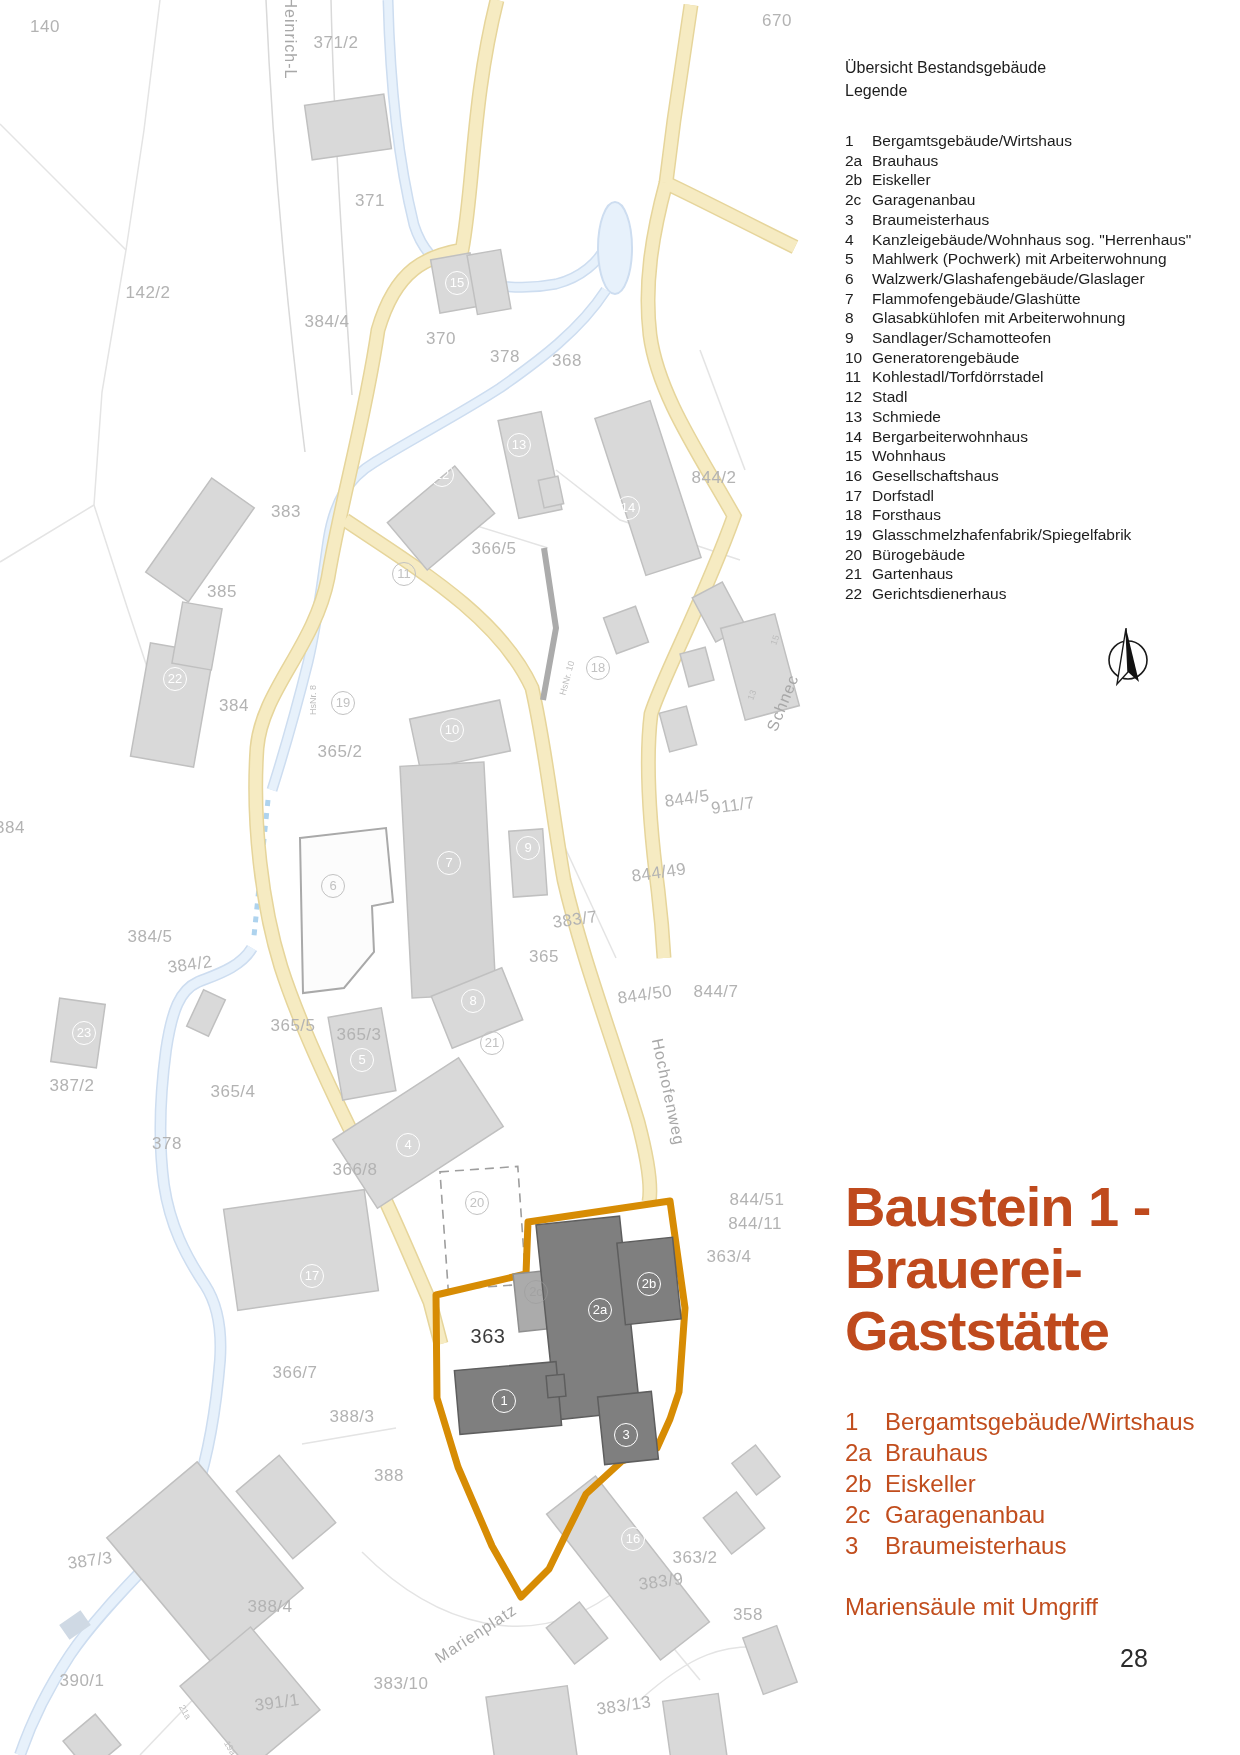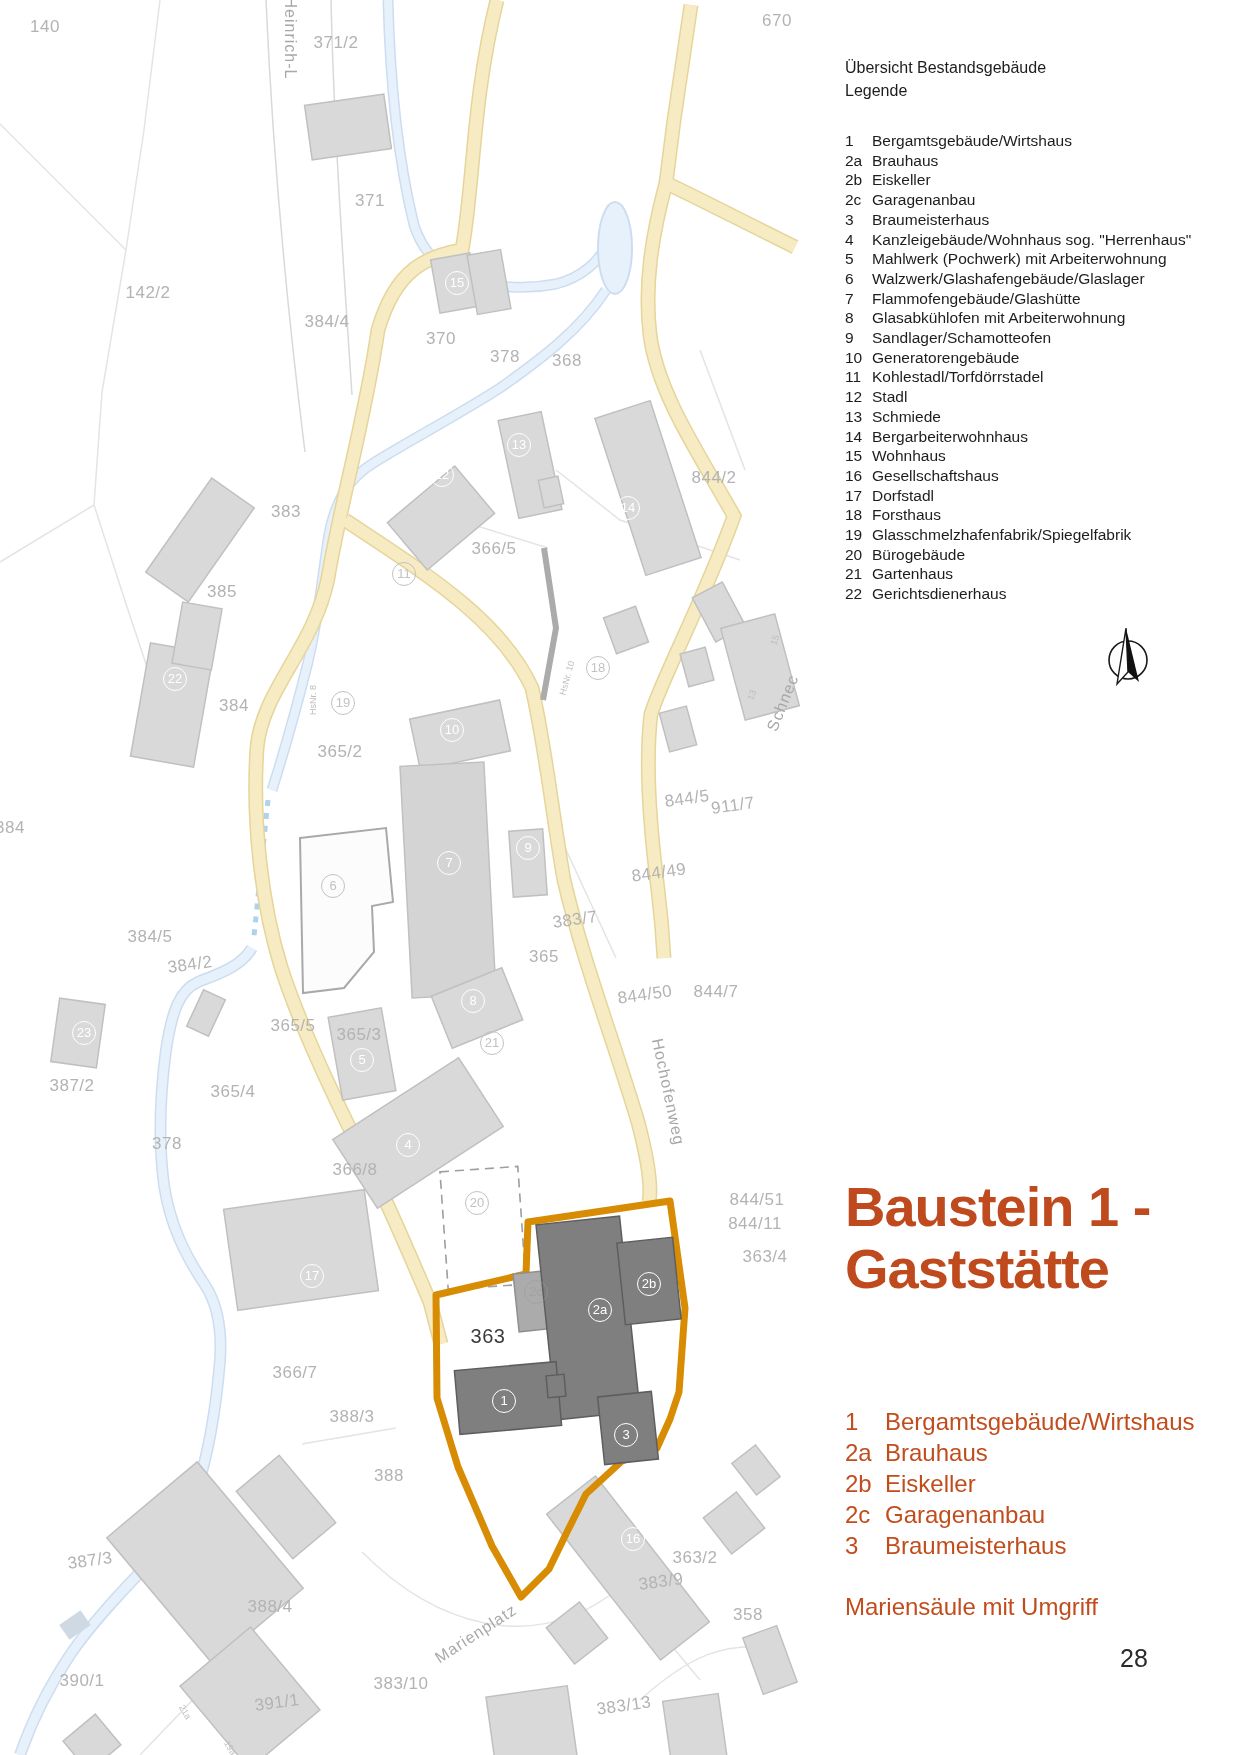--- a/index.html
+++ b/index.html
@@ -175,21 +175,21 @@
       <span class="map-parcel" style="left: 716px; top: 978px; transform: translate(-50%, -50%); margin-top: 14px;">844/7</span>
       <span class="map-parcel" style="left: 645px; top: 995px; transform: translate(-50%, -50%) rotate(-8deg);">844/50</span>
       <span class="map-parcel" style="left: 293px; top: 1026px; transform: translate(-50%, -50%);">365/5</span>
       <span class="map-parcel" style="left: 359px; top: 1035px; transform: translate(-50%, -50%);">365/3</span>
       <span class="map-parcel" style="left: 233px; top: 1092px; transform: translate(-50%, -50%);">365/4</span>
       <span class="map-parcel" style="left: 72px; top: 1086px; transform: translate(-50%, -50%);">387/2</span>
       <span class="map-parcel" style="left: 167px; top: 1144px; transform: translate(-50%, -50%);">378</span>
       <span class="map-parcel" style="left: 355px; top: 1170px; transform: translate(-50%, -50%);">366/8</span>
       <span class="map-parcel" style="left: 757px; top: 1200px; transform: translate(-50%, -50%);">844/51</span>
       <span class="map-parcel" style="left: 755px; top: 1224px; transform: translate(-50%, -50%);">844/11</span>
-      <span class="map-parcel" style="left: 765px; top: 1257px; transform: translate(-50%, -50%);">363/4</span>
+      <span class="map-parcel" style="left: 729px; top: 1257px; transform: translate(-50%, -50%);">363/4</span>
       <span class="map-parcel dark" style="left: 488px; top: 1336px; transform: translate(-50%, -50%);">363</span>
       <span class="map-parcel" style="left: 295px; top: 1373px; transform: translate(-50%, -50%);">366/7</span>
       <span class="map-parcel" style="left: 352px; top: 1417px; transform: translate(-50%, -50%);">388/3</span>
       <span class="map-parcel" style="left: 389px; top: 1476px; transform: translate(-50%, -50%);">388</span>
       <span class="map-parcel" style="left: 90px; top: 1561px; transform: translate(-50%, -50%) rotate(-8deg);">387/3</span>
       <span class="map-parcel" style="left: 695px; top: 1558px; transform: translate(-50%, -50%);">363/2</span>
       <span class="map-parcel" style="left: 661px; top: 1582px; transform: translate(-50%, -50%) rotate(-8deg);">383/9</span>
       <span class="map-parcel" style="left: 270px; top: 1607px; transform: translate(-50%, -50%);">388/4</span>
       <span class="map-parcel" style="left: 748px; top: 1615px; transform: translate(-50%, -50%);">358</span>
       <span class="map-parcel" style="left: 82px; top: 1681px; transform: translate(-50%, -50%);">390/1</span>
@@ -265,20 +265,21 @@
   </div>
 
   <svg id="north" width="64" height="80" viewBox="0 0 64 80">
     <circle cx="30" cy="40" r="19" fill="none" stroke="#1a1a1a" stroke-width="1.6"></circle>
     <polygon points="28,8 19,64 30,52" fill="#ffffff" stroke="#1a1a1a" stroke-width="1.4"></polygon>
     <polygon points="28,8 41,62 30,52" fill="#111111"></polygon>
   </svg>
 
   <div id="baustein-title">
     <div>Baustein 1 -</div>
+    <div>Brauerei-</div>
     <div>Gaststätte</div>
   </div>
 
   <div id="baustein-items">
       <div class="bs-row"><span class="no">1</span><span class="nm">Bergamtsgebäude/Wirtshaus</span></div>
       <div class="bs-row"><span class="no">2a</span><span class="nm">Brauhaus</span></div>
       <div class="bs-row"><span class="no">2b</span><span class="nm">Eiskeller</span></div>
       <div class="bs-row"><span class="no">2c</span><span class="nm">Garagenanbau</span></div>
       <div class="bs-row"><span class="no">3</span><span class="nm">Braumeisterhaus</span></div>
     </div>

